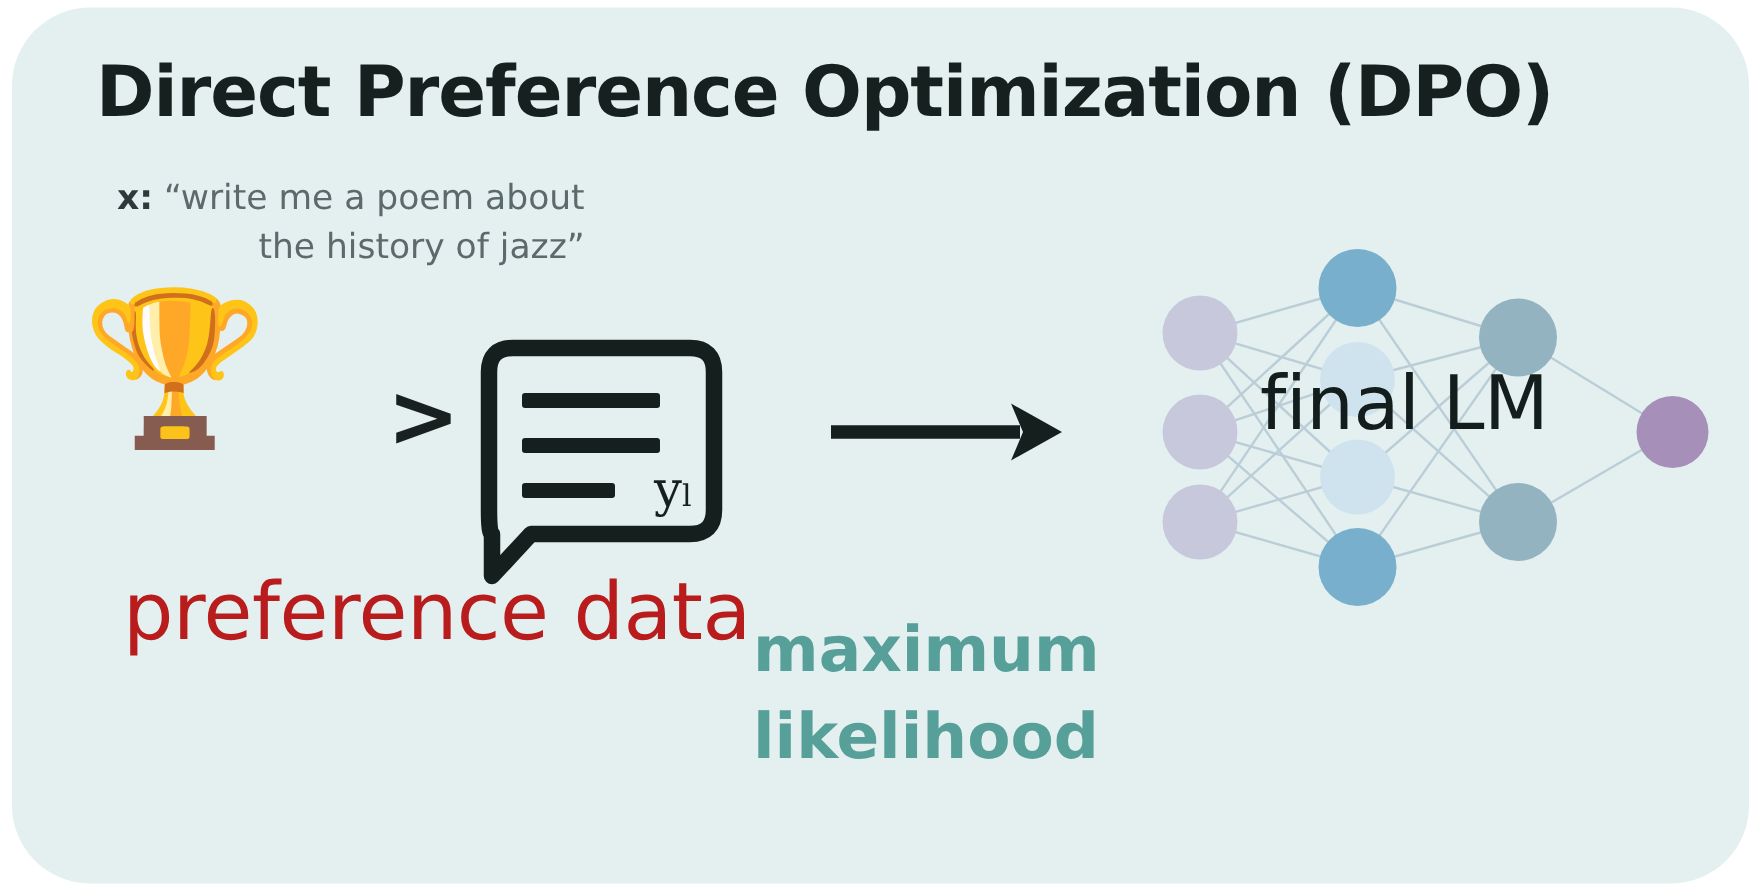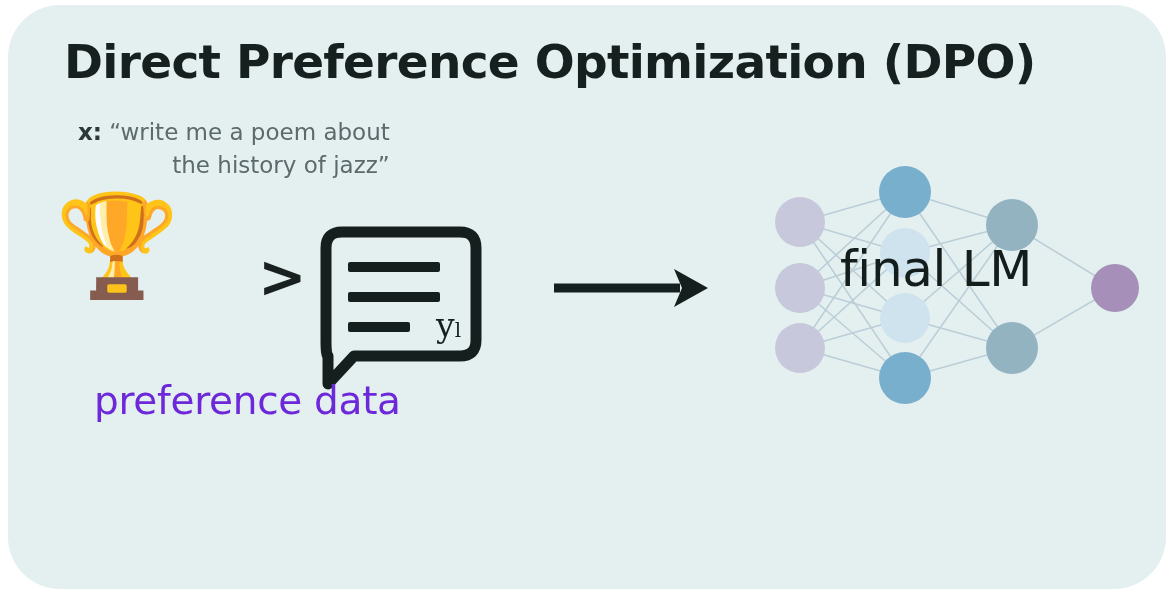--- a/index.html
+++ b/index.html
@@ -89,24 +89,24 @@
     top: 248px;
     font-size: 58px;
     font-weight: 600;
     color: #18211f;
     line-height: 1;
     font-family: "DejaVu Sans", "Liberation Sans", sans-serif;
   }
 
   .pref-label {
     position: absolute;
-    left: 94px;
+    left: 82px;
     top: 378px;
-    font-size: 39px;
-    color: #6d28d9;
+    font-size: 53px;
+    color: #b91c1c;
     white-space: nowrap;
     letter-spacing: -0.3px;
   }
 
   
   .arrow {
     position: absolute;
     left: 552px;
     top: 258px;
   }
@@ -178,20 +178,22 @@
   <div class="pref-label">preference data</div>
 
   <div class="arrow">
     <svg width="160" height="60" viewBox="0 0 160 60" xmlns="http://www.w3.org/2000/svg">
       <line x1="2" y1="30" x2="128" y2="30" stroke="#15201e" stroke-width="9"></line>
       <path d="M 122 11 L 156 30 L 122 49 L 130 30 Z" fill="#15201e"></path>
     </svg>
   </div>
 
   <div class="ml-text">
+    <div>maximum</div>
+    <div>likelihood</div>
   </div>
 
   <div class="net">
     <svg width="400" height="270" viewBox="0 0 400 270" xmlns="http://www.w3.org/2000/svg">
       <g stroke="#b9cdd6" stroke-width="1.6" fill="none" opacity="0.95">
 
         <line x1="40" y1="72" x2="145" y2="42"></line>
         <line x1="40" y1="72" x2="145" y2="103"></line>
         <line x1="40" y1="72" x2="145" y2="168"></line>
         <line x1="40" y1="72" x2="145" y2="228"></line>

